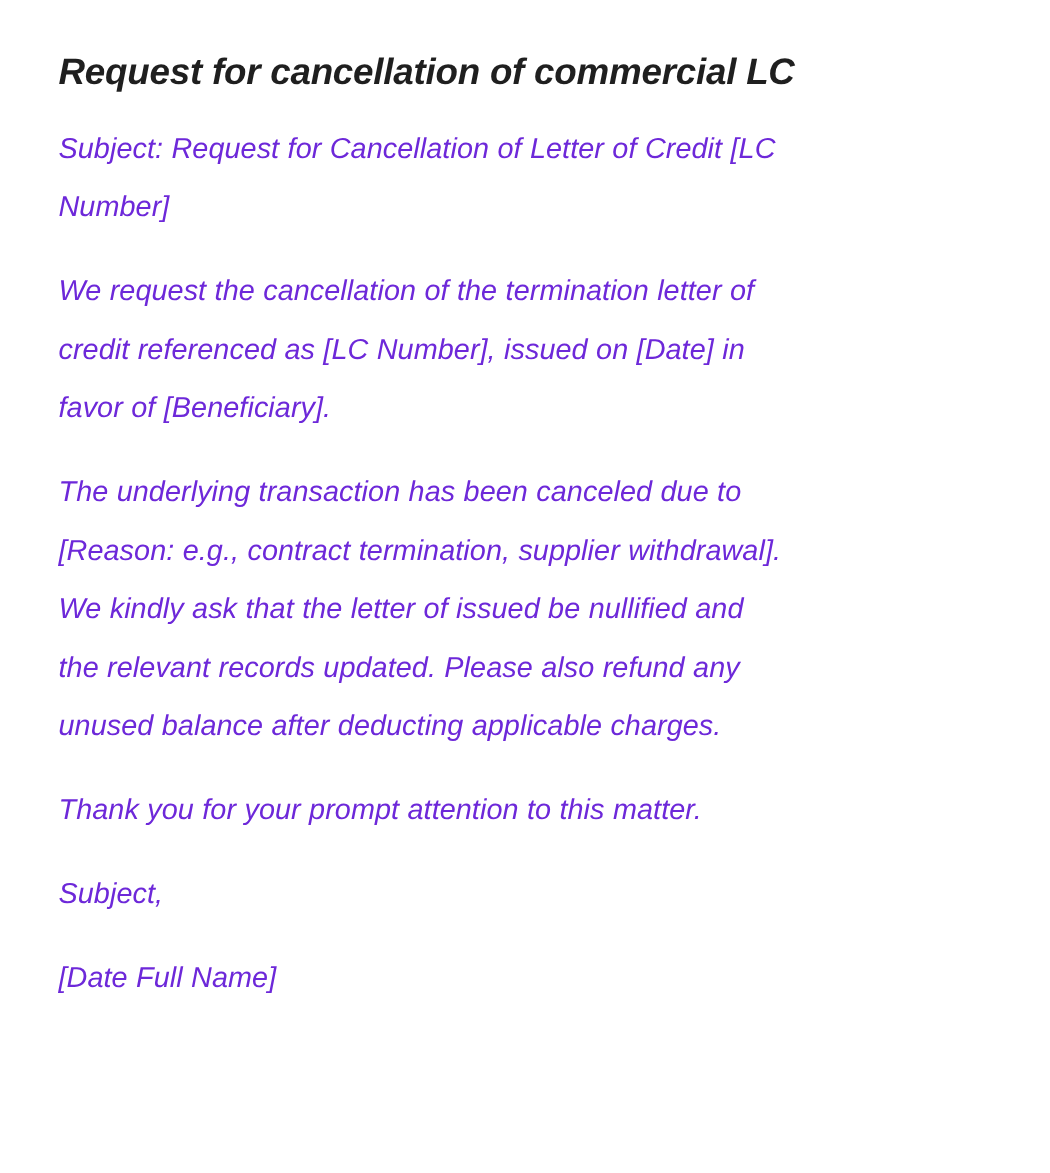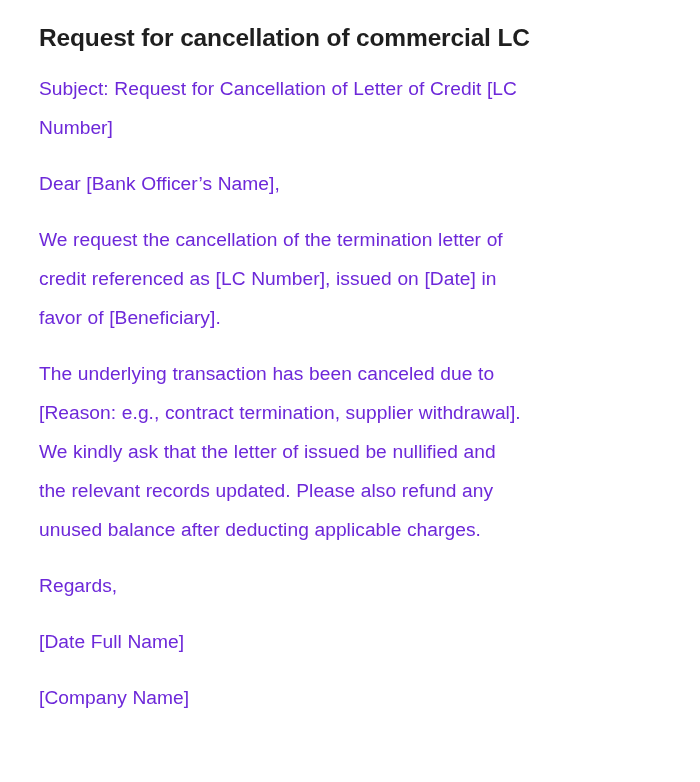--- a/index.html
+++ b/index.html
@@ -12,21 +12,22 @@
     height: 782px;
     overflow: hidden;
     font-family: "Liberation Sans", sans-serif;
     -webkit-font-smoothing: antialiased;
   }
   .page {
     box-sizing: border-box;
     width: 592px;
     height: 782px;
     background: #ffffff;
-    padding: 1px 68px 0 39px;
+    padding: 12px 68px 0 39px;
+    font-style: italic;
   }
   .doc-title {
     margin: 0;
     padding-top: 22px;
     font-size: 24.5px;
     line-height: 30px;
     font-weight: bold;
     color: #1f1f1f;
     letter-spacing: -0.15px;
     white-space: nowrap;
@@ -51,21 +52,20 @@
 </style>
 </head>
 <body>
 
 <div class="page">
 
   <h1 class="doc-title">Request for cancellation of commercial LC</h1>
 
   <div class="doc-body">
     <p class="para">Subject: Request for Cancellation of Letter of Credit [LC Number]</p>
-    <p class="para">Dear [Bank Officer’s Name],</p>
     <p class="para">We request the cancellation of the termination letter of credit referenced as [LC Number], issued on [Date] in favor of [Beneficiary].</p>
     <p class="para">The underlying transaction has been canceled due to [Reason: e.g., contract termination, supplier withdrawal]. We kindly ask that the letter of issued be nullified and the relevant records updated. Please also refund any unused balance after deducting applicable charges.</p>
-    <p class="para">Regards,</p>
+    <p class="para">Thank you for your prompt attention to this matter.</p>
+    <p class="para">Subject,</p>
     <p class="para">[Date Full Name]</p>
-    <p class="para">[Company Name]</p>
   </div>
 
 </div>
 
 </body></html>

